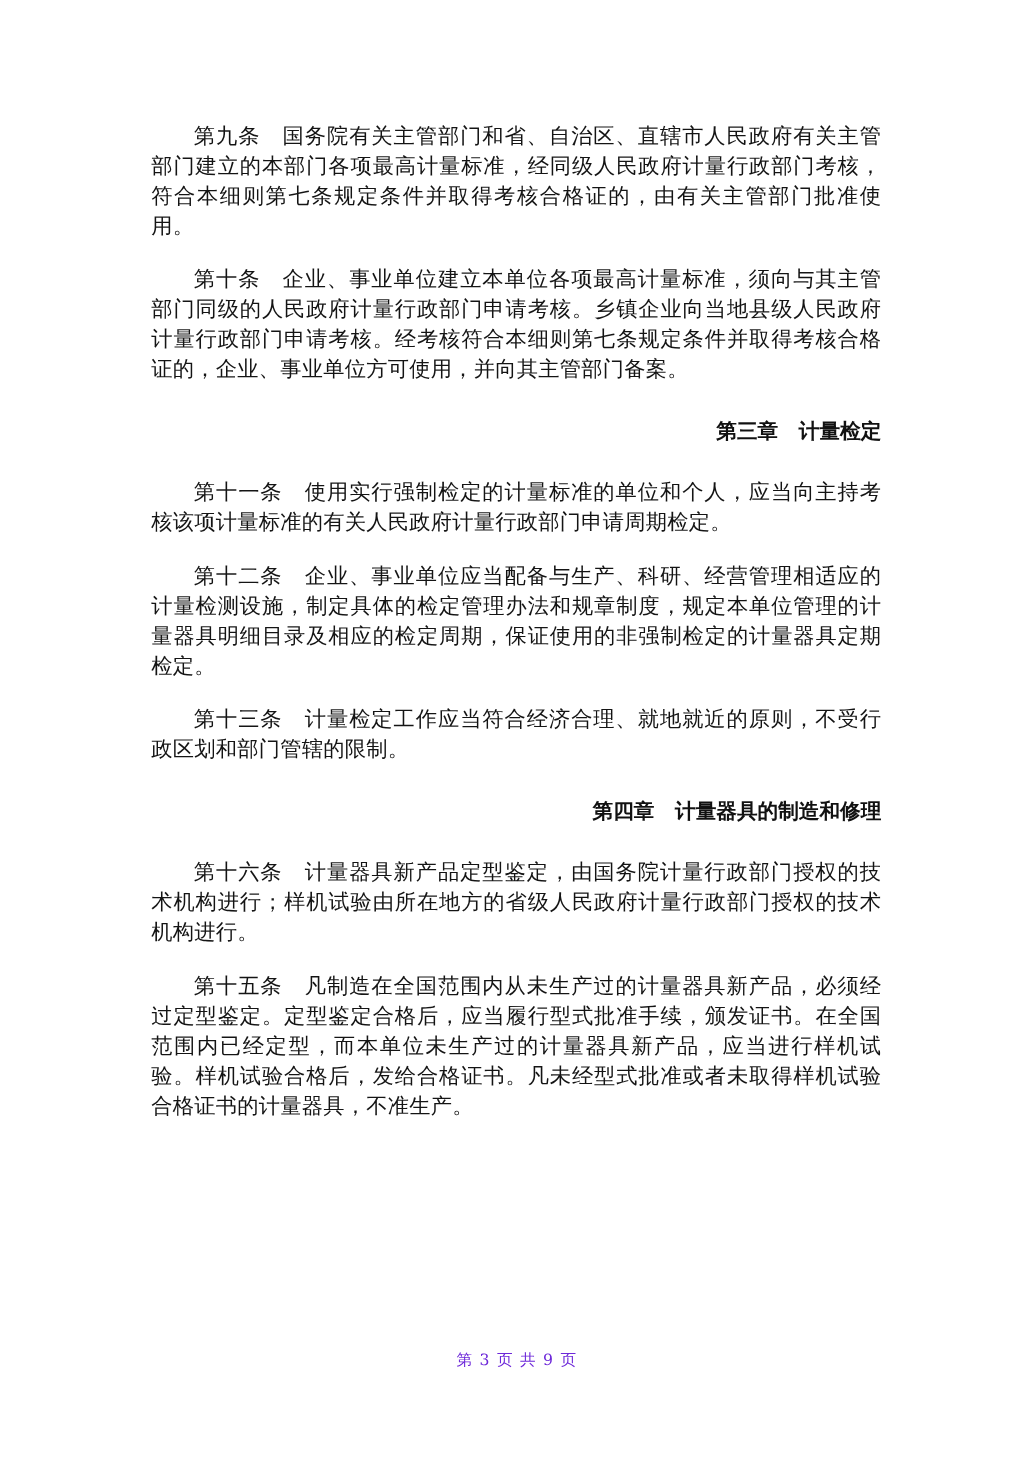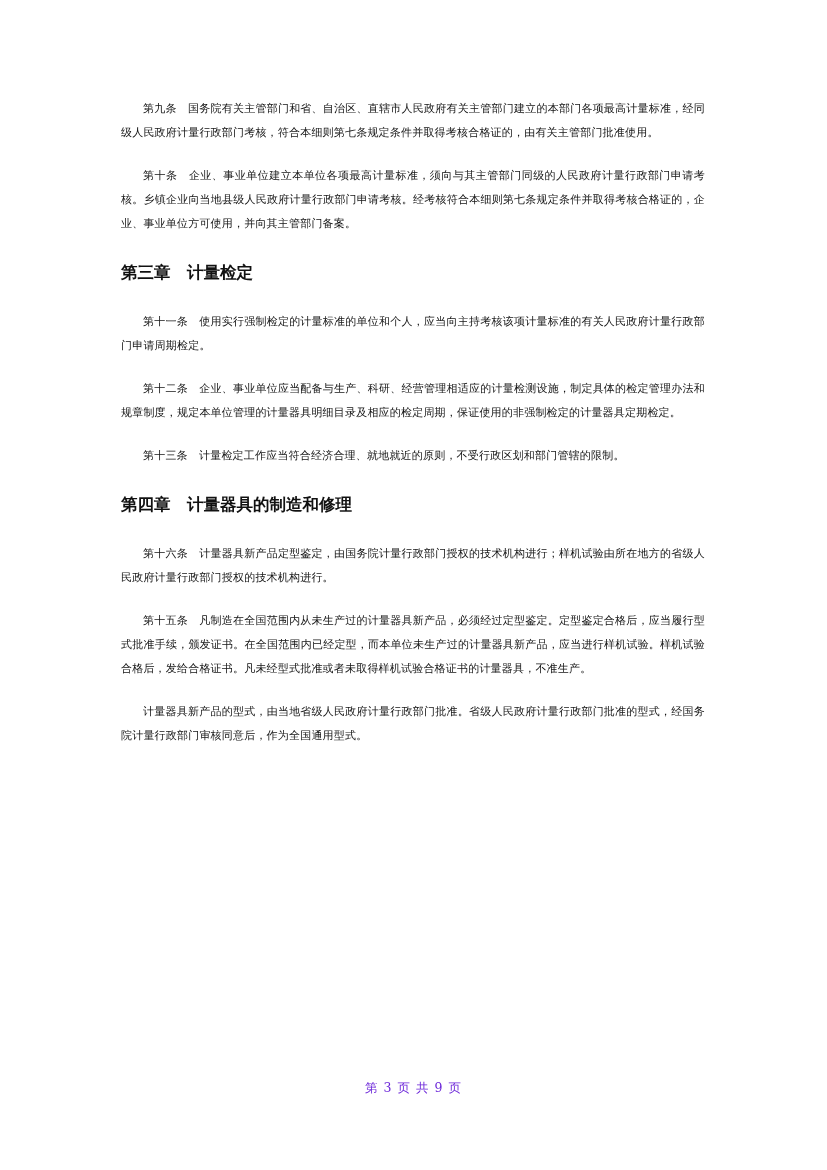--- a/index.html
+++ b/index.html
@@ -17,33 +17,33 @@
     overflow: hidden;
   }
   .content {
     position: absolute;
     top: 97px;
     left: 121px;
     width: 584px;
   }
   .para {
     margin: 0 0 19px 0;
-    font-size: 11px;
+    font-size: 17px;
     line-height: 24px;
     text-align: justify;
     text-justify: inter-ideograph;
     text-indent: 2em;
     letter-spacing: 0.2px;
   }
   .chapter {
     margin: 24px 0 24px 0;
     font-size: 16.5px;
     line-height: 26px;
     font-weight: bold;
-    text-align: left;
+    text-align: right;
     text-indent: 0;
     color: #111111;
   }
   .footer {
     position: absolute;
     top: 1079px;
     left: 0;
     width: 827px;
     text-align: center;
     font-size: 12.5px;
@@ -59,16 +59,15 @@
   <div class="content">
     <p class="para">第九条　国务院有关主管部门和省、自治区、直辖市人民政府有关主管部门建立的本部门各项最高计量标准，经同级人民政府计量行政部门考核，符合本细则第七条规定条件并取得考核合格证的，由有关主管部门批准使用。</p>
     <p class="para">第十条　企业、事业单位建立本单位各项最高计量标准，须向与其主管部门同级的人民政府计量行政部门申请考核。乡镇企业向当地县级人民政府计量行政部门申请考核。经考核符合本细则第七条规定条件并取得考核合格证的，企业、事业单位方可使用，并向其主管部门备案。</p>
     <h2 class="chapter">第三章　计量检定</h2>
     <p class="para">第十一条　使用实行强制检定的计量标准的单位和个人，应当向主持考核该项计量标准的有关人民政府计量行政部门申请周期检定。</p>
     <p class="para">第十二条　企业、事业单位应当配备与生产、科研、经营管理相适应的计量检测设施，制定具体的检定管理办法和规章制度，规定本单位管理的计量器具明细目录及相应的检定周期，保证使用的非强制检定的计量器具定期检定。</p>
     <p class="para">第十三条　计量检定工作应当符合经济合理、就地就近的原则，不受行政区划和部门管辖的限制。</p>
     <h2 class="chapter">第四章　计量器具的制造和修理</h2>
     <p class="para">第十六条　计量器具新产品定型鉴定，由国务院计量行政部门授权的技术机构进行；样机试验由所在地方的省级人民政府计量行政部门授权的技术机构进行。</p>
     <p class="para">第十五条　凡制造在全国范围内从未生产过的计量器具新产品，必须经过定型鉴定。定型鉴定合格后，应当履行型式批准手续，颁发证书。在全国范围内已经定型，而本单位未生产过的计量器具新产品，应当进行样机试验。样机试验合格后，发给合格证书。凡未经型式批准或者未取得样机试验合格证书的计量器具，不准生产。</p>
-    <p class="para">计量器具新产品的型式，由当地省级人民政府计量行政部门批准。省级人民政府计量行政部门批准的型式，经国务院计量行政部门审核同意后，作为全国通用型式。</p>
   </div>
   <div class="footer">第 3 页 共 9 页</div>
 </div>
 
 </body></html>

